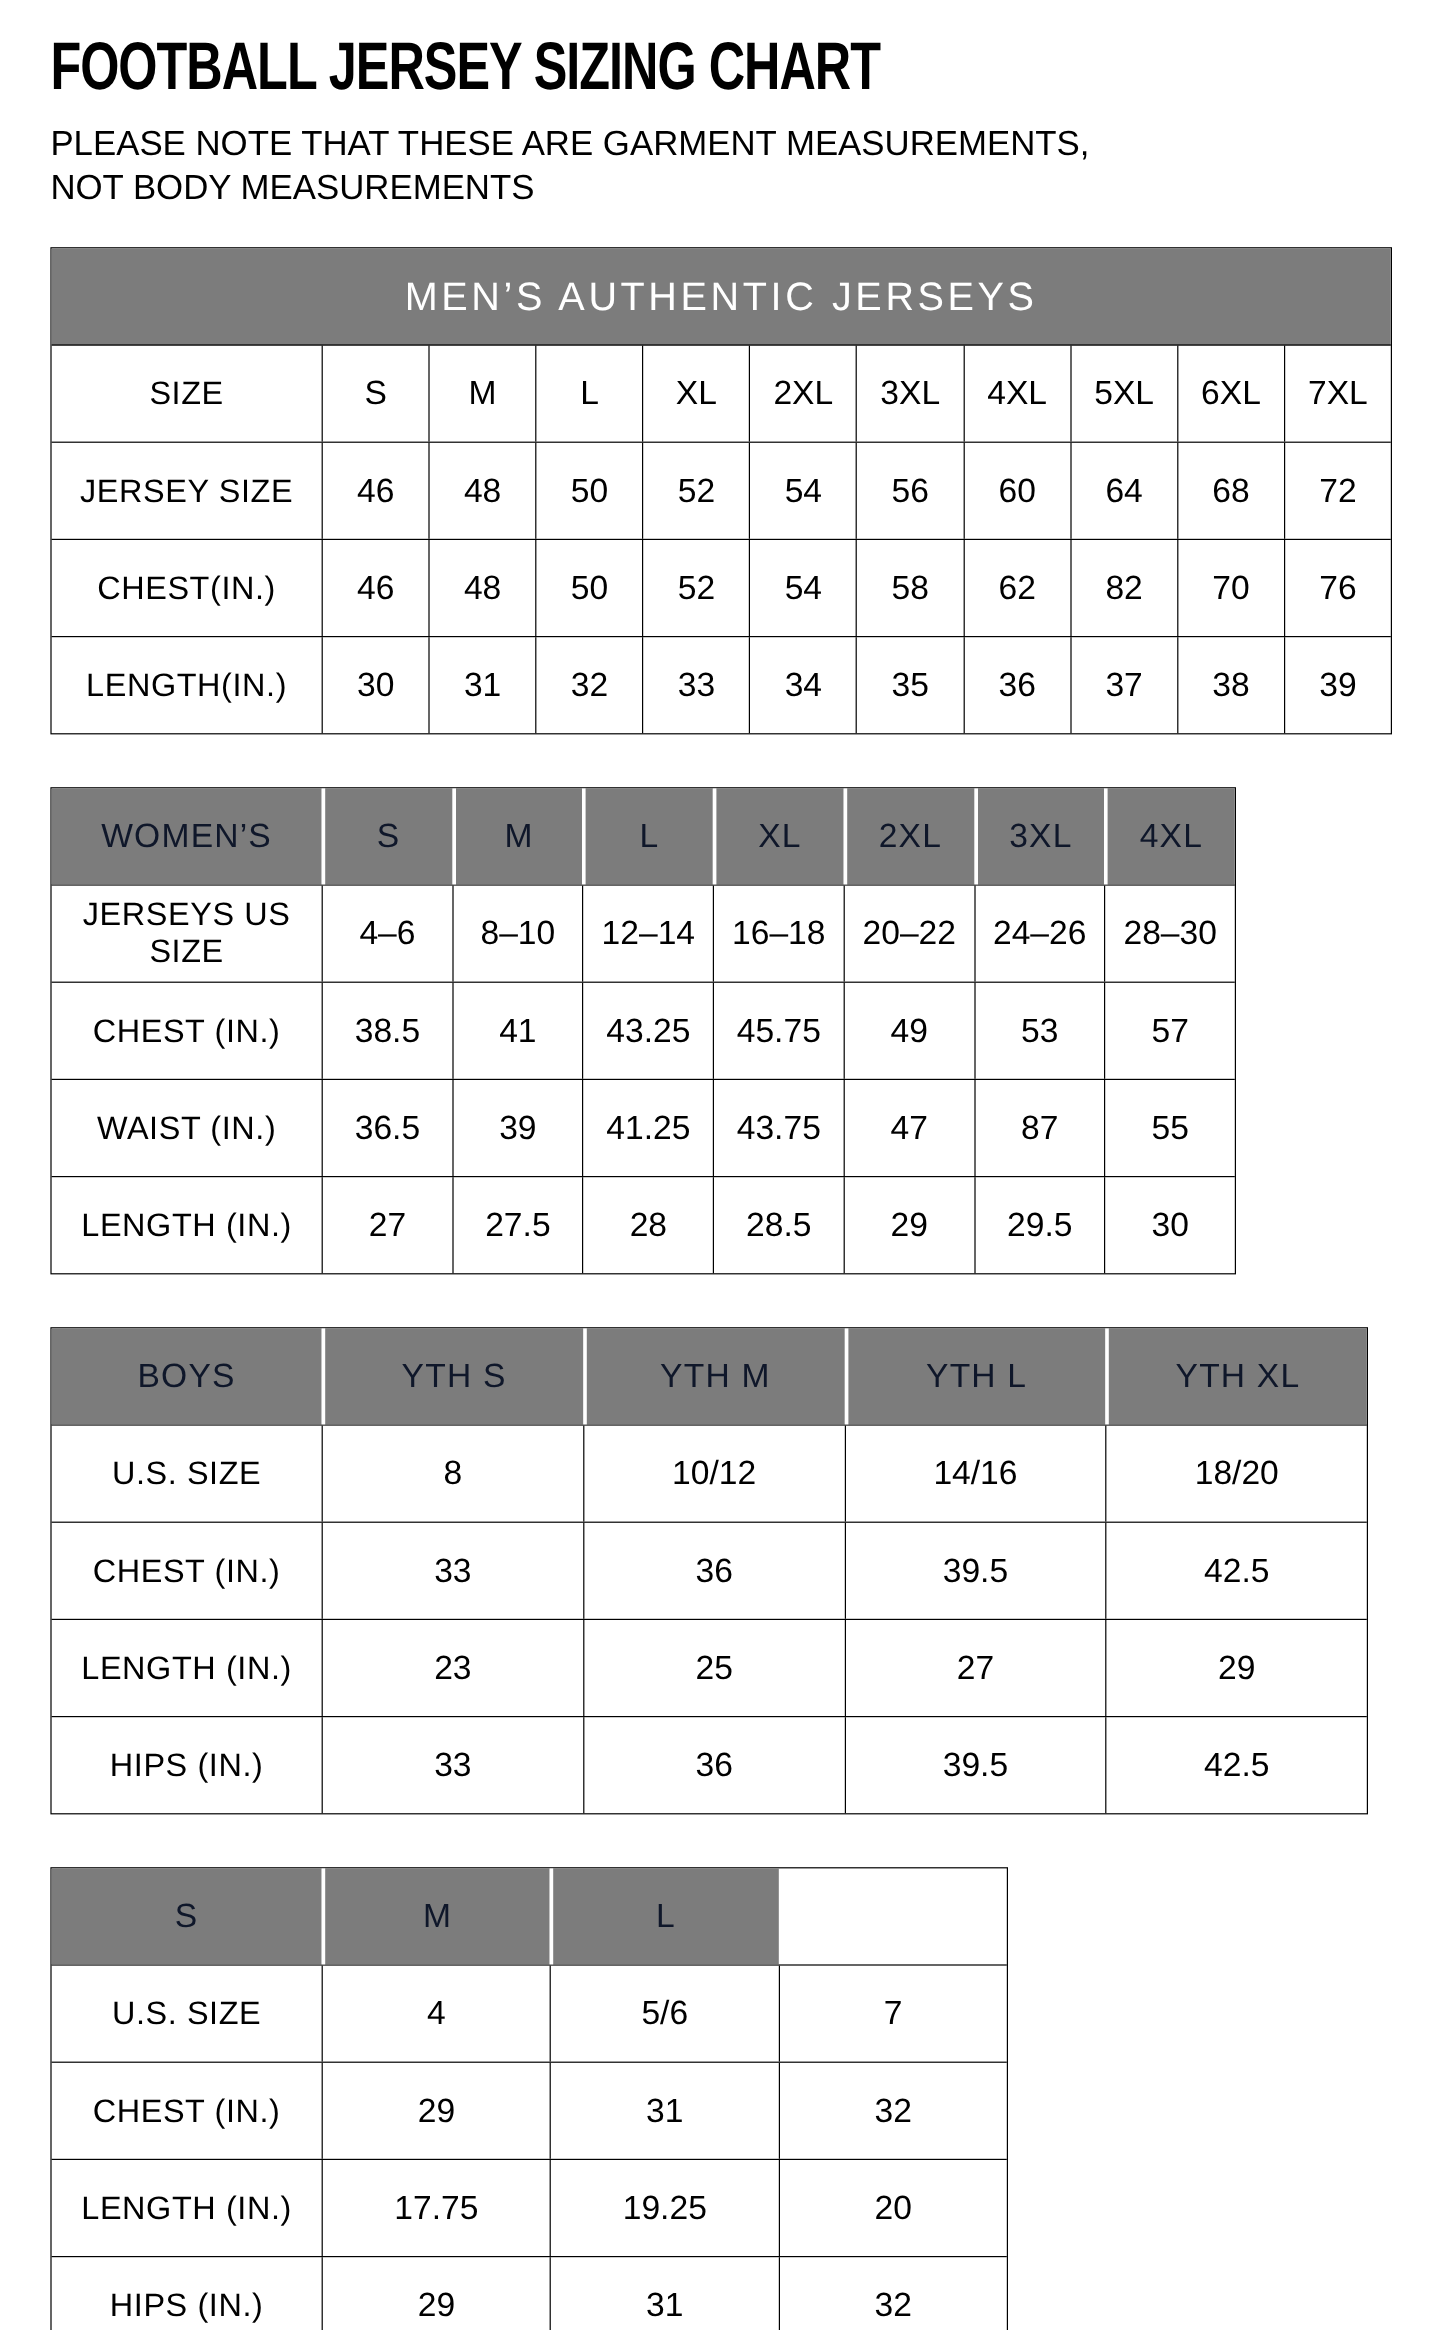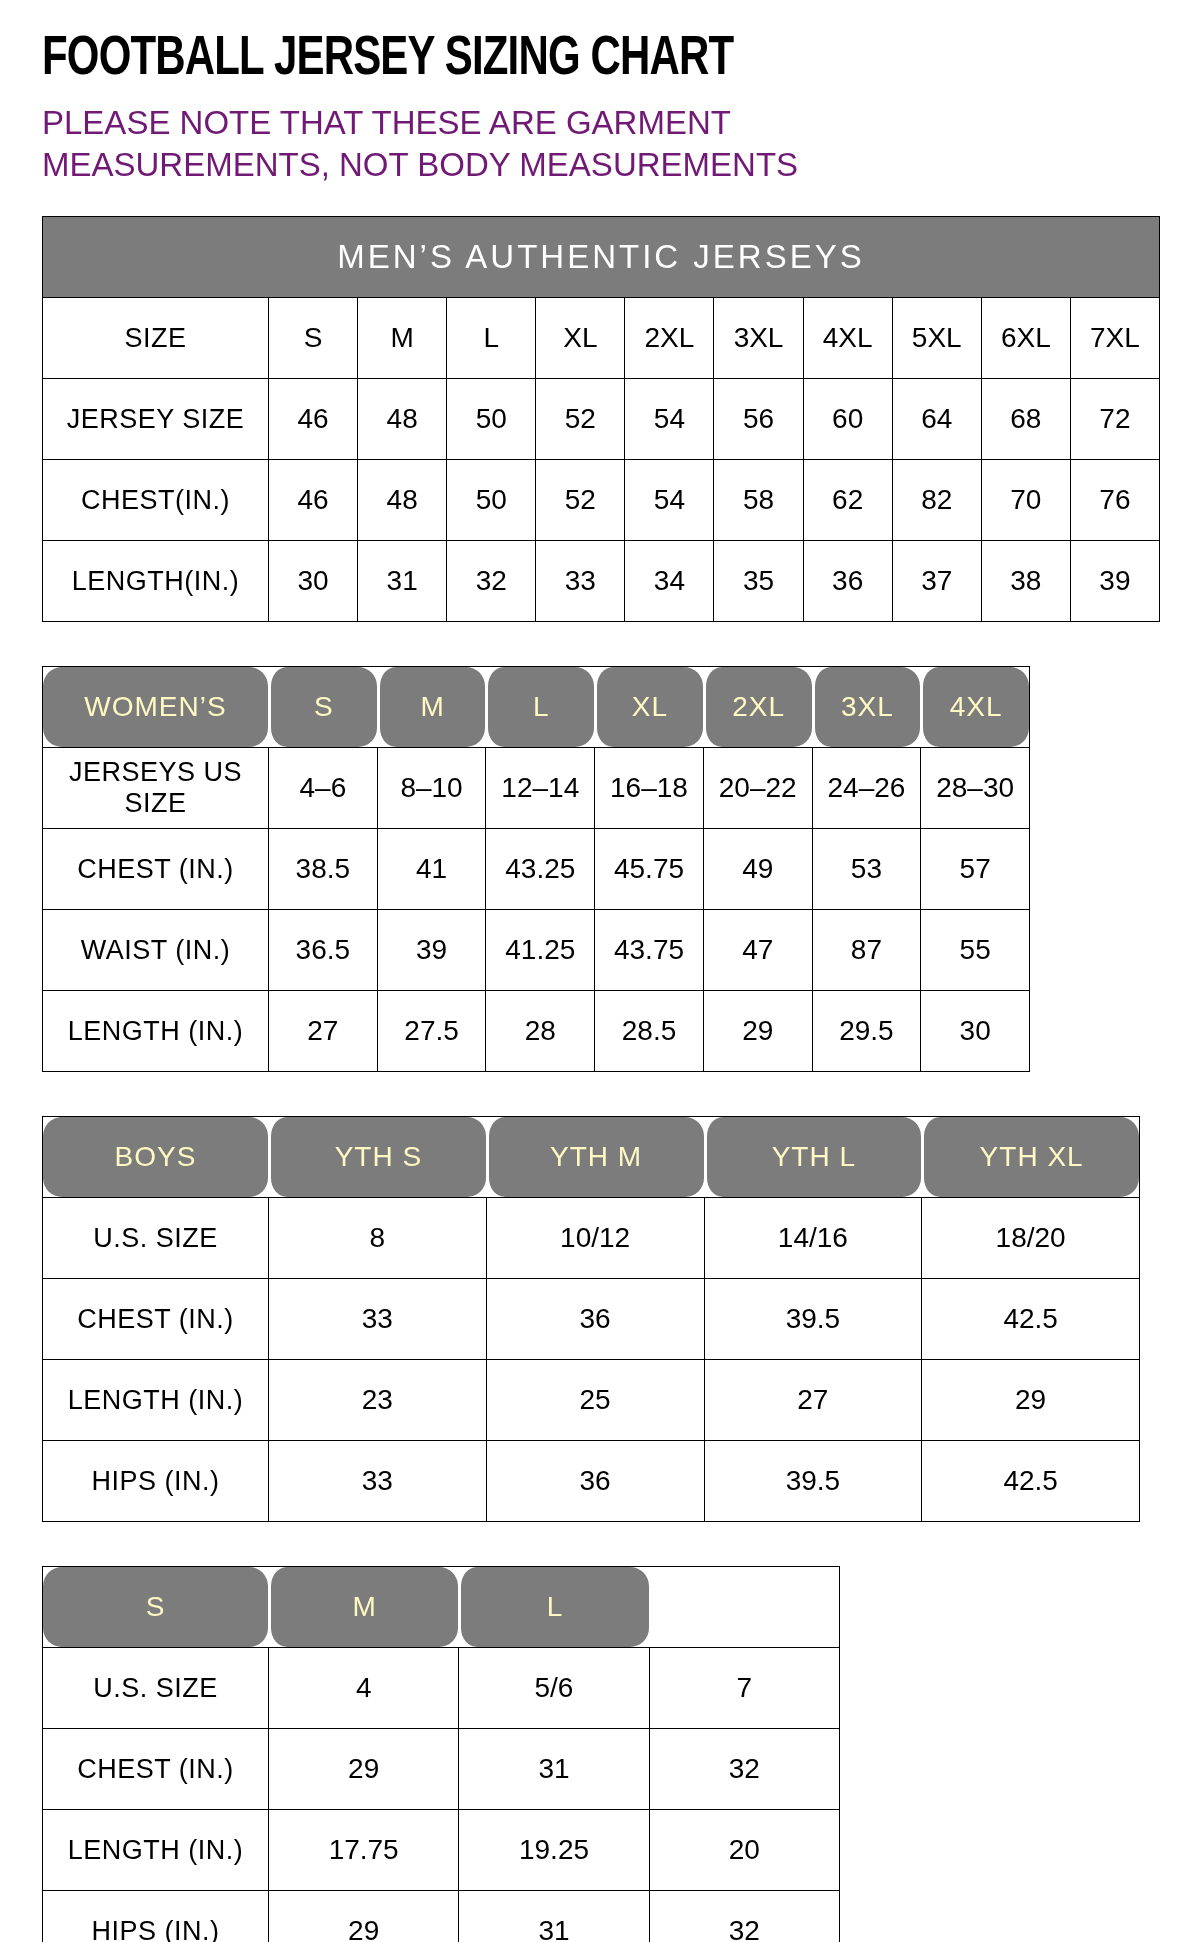--- a/index.html
+++ b/index.html
@@ -15,22 +15,22 @@
   .title {
     margin: 0 0 18px 0;
     font-size: 50px;
     font-weight: 900;
     letter-spacing: -1px;
     white-space: nowrap;
     transform: scale(0.84, 1.12);
     transform-origin: left center;
   }
   .note {
-    color: #701a75;
-    font-size: 33px;
+    color: #000000;
+    font-size: 29px;
     line-height: 1.28;
     max-width: 930px;
     margin: 0 0 30px 0;
   }
 
   .sizing-table {
     border: 1px solid #000;
     margin-bottom: 44px;
     box-sizing: border-box;
     background: #fff;
@@ -73,25 +73,24 @@
   .cell:first-child { border-left: none; }
 
   .label-cell {
     font-size: 27px;
     letter-spacing: 0.5px;
     padding: 0 20px;
   }
 
   .head-row .cell {
     background: #7c7c7c;
-    color: #fef9c3;
+    color: #0f172a;
     border-left: 3px solid #ffffff;
     font-size: 28px;
     letter-spacing: 1px;
-    border-radius: 19px;
   }
   .head-row .cell:first-child { border-left: none; }
 </style>
 </head>
 <body>
 
 <div class="page">
   <h1 class="title">FOOTBALL JERSEY SIZING CHART</h1>
   <p class="note">PLEASE NOTE THAT THESE ARE GARMENT MEASUREMENTS, NOT BODY MEASUREMENTS</p>
   <div id="tables">

